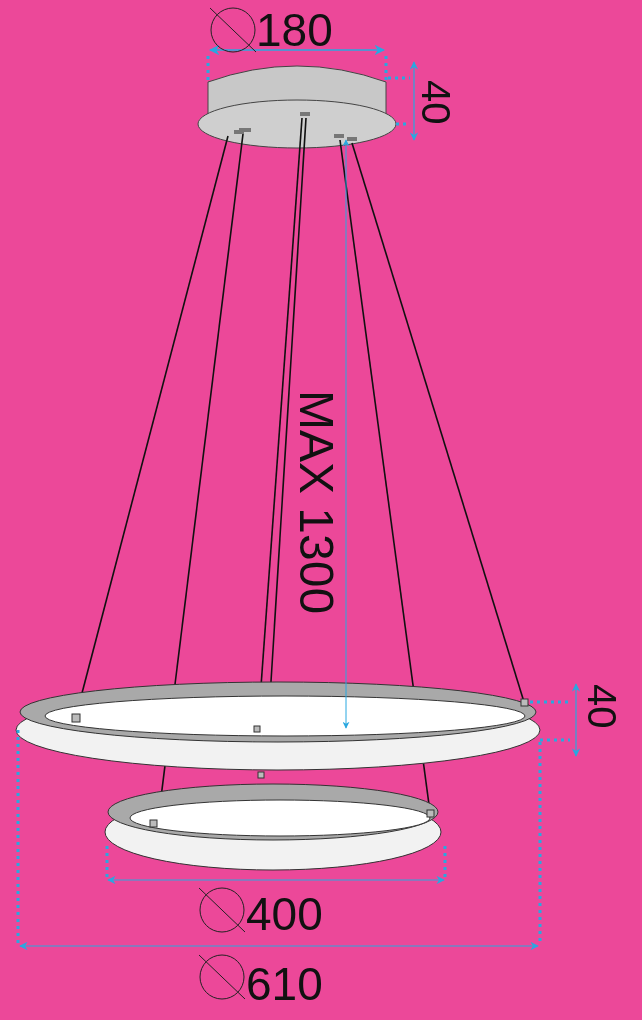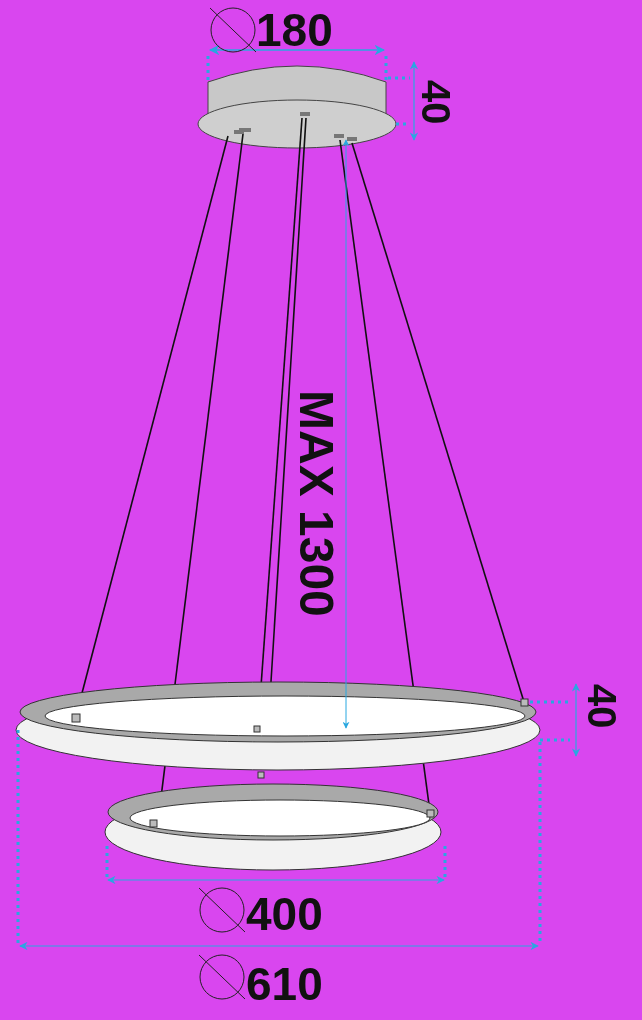--- a/index.html
+++ b/index.html
@@ -1,16 +1,16 @@
 <!DOCTYPE html>
 <html><head>
 <meta charset="utf-8">
 <style>
   html,body{margin:0;padding:0;background:#fff;}
-  #stage{position:relative;width:642px;height:1020px;overflow:hidden;background:#d946ef;font-weight:bold;}
+  #stage{position:relative;width:642px;height:1020px;overflow:hidden;background:#ec4899;}
   svg{position:absolute;left:0;top:0;}
   .lbl{font-family:"Liberation Sans",sans-serif;fill:#111;}
 </style>
 </head>
 <body>
 
 <div id="stage">
 <svg width="642" height="1020" viewBox="0 0 642 1020">
   <defs>
     <marker id="arr" viewBox="0 0 10 10" refX="9" refY="5" markerWidth="7" markerHeight="7" orient="auto-start-reverse">

